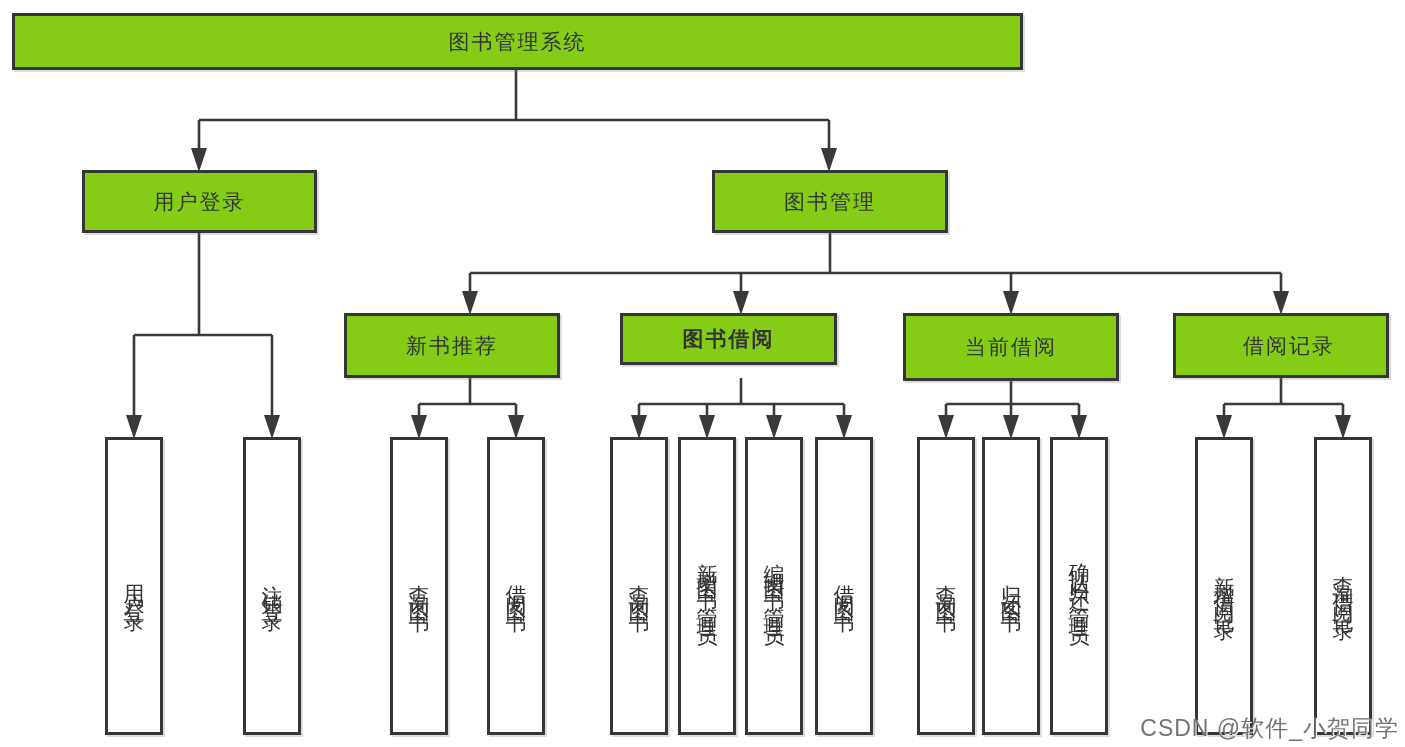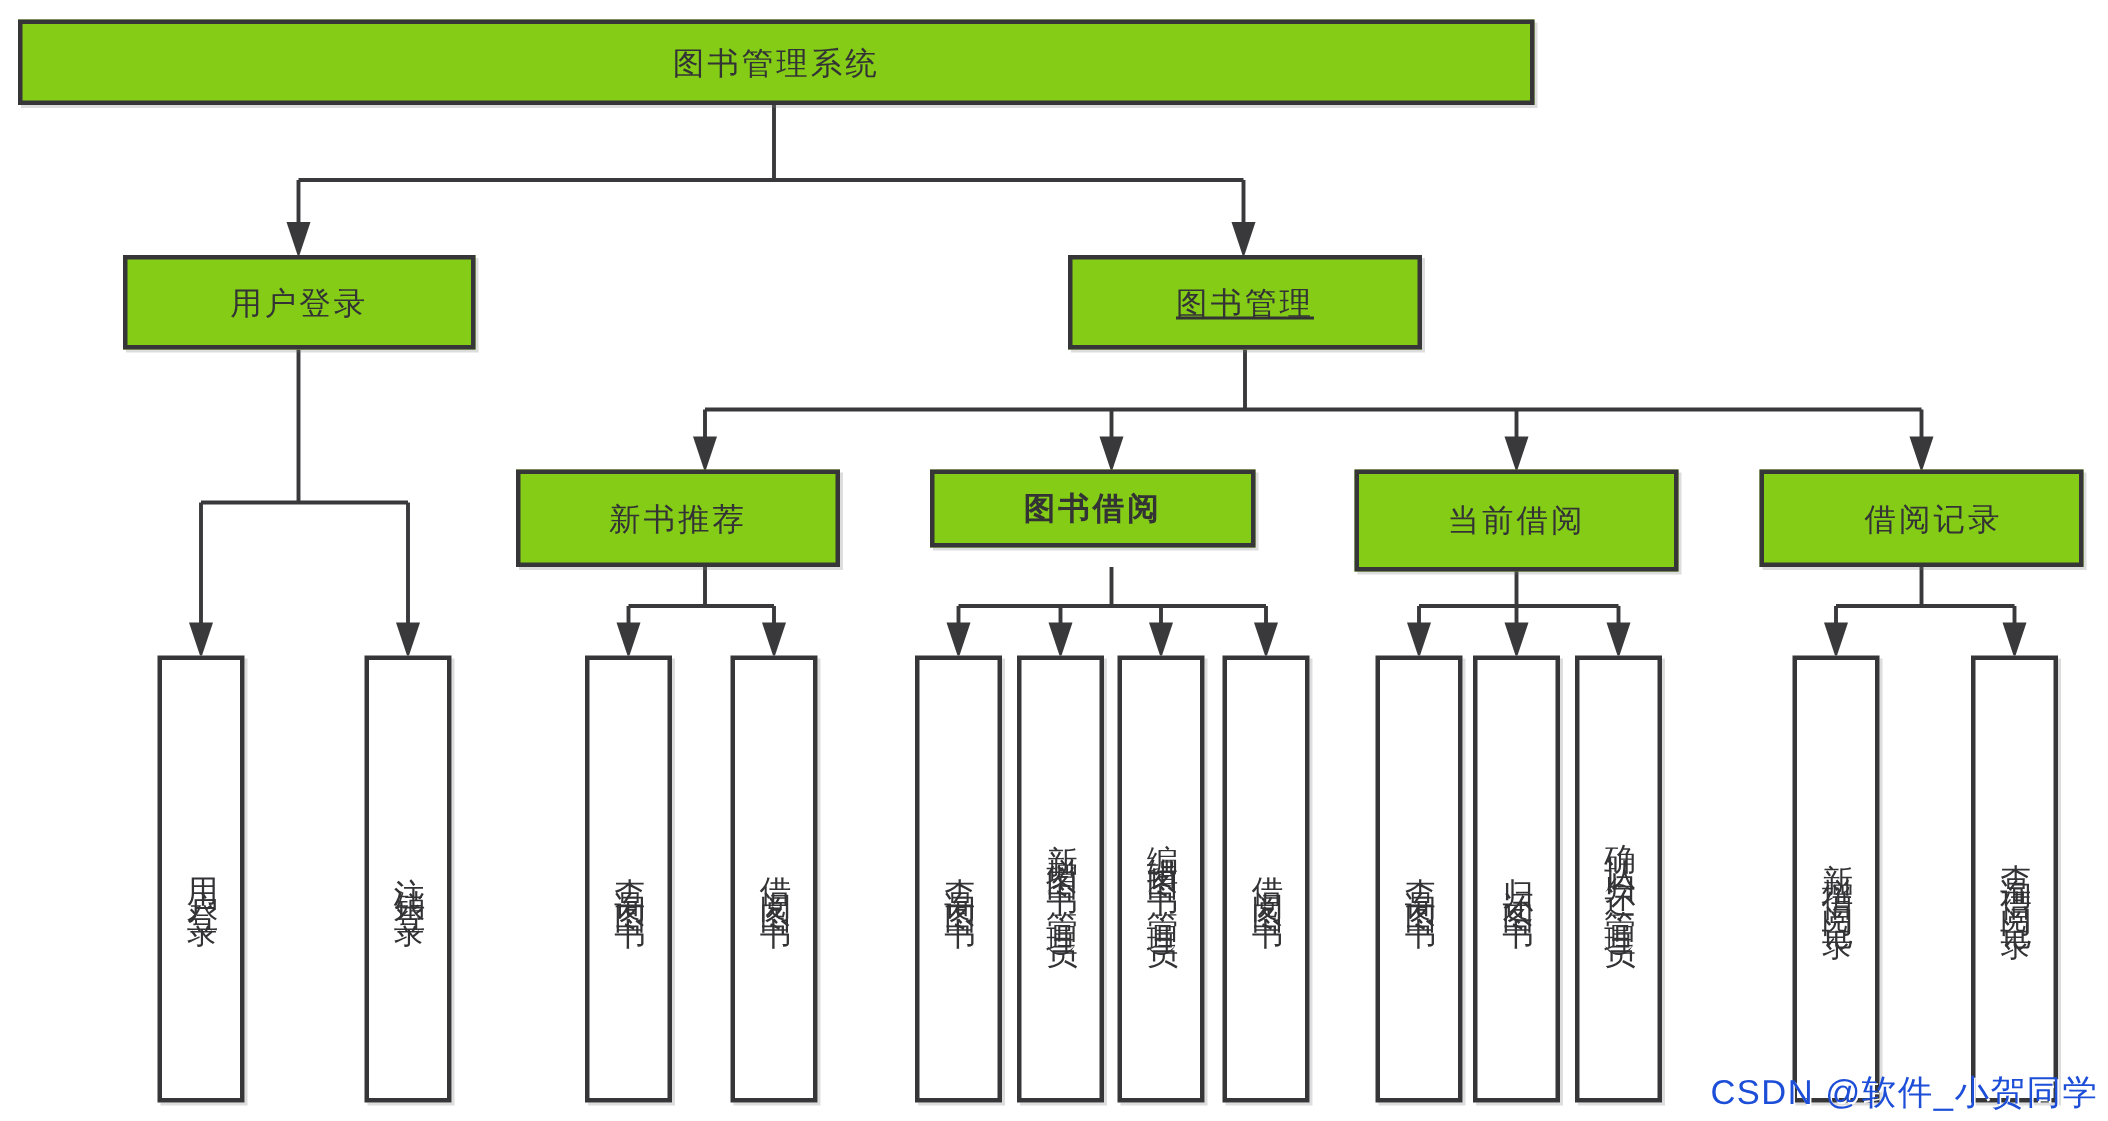--- a/index.html
+++ b/index.html
@@ -53,21 +53,21 @@
     writing-mode: vertical-rl;
     text-orientation: mixed;
     font-size: 21px;
     letter-spacing: 9px;
     white-space: nowrap;
     color: #333336;
   }
   
   .n-root   { left: 12px;  top: 13px;  width: 1011px; height: 57px; }
   .n-login  { left: 82px;  top: 170px; width: 235px;  height: 63px; }
-  .n-mgmt   { left: 712px; top: 170px; width: 236px;  height: 63px; text-decoration: underline; }
+  .n-mgmt   { left: 712px; top: 170px; width: 236px;  height: 63px; }
   .n-rec    { left: 344px; top: 313px; width: 216px;  height: 65px; }
   .n-borrow { left: 620px; top: 313px; width: 217px;  height: 52px; font-weight: bold; }
   .n-cur    { left: 903px; top: 313px; width: 216px;  height: 68px; }
   .n-record { left: 1173px;top: 313px; width: 216px;  height: 65px; padding-left: 16px; }
   .v1  { left: 105px; }
   .v2  { left: 243px; }
   .v3  { left: 390px; }
   .v4  { left: 487px; }
   .v5  { left: 610px; }
   .v6  { left: 678px; }
@@ -76,21 +76,21 @@
   .v9  { left: 917px; }
   .v10 { left: 982px; }
   .v11 { left: 1050px; }
   .v12 { left: 1195px; }
   .v13 { left: 1314px; }
   .watermark {
     position: absolute;
     right: 6px;
     bottom: 3px;
     font-size: 23px;
-    color: #1d4ed8;
+    color: #737373;
     letter-spacing: 1px;
     text-shadow: 1px 1px 0 #ffffff;
     pointer-events: none;
   }
 </style>
 </head>
 <body>
 
 <div class="canvas">
 

